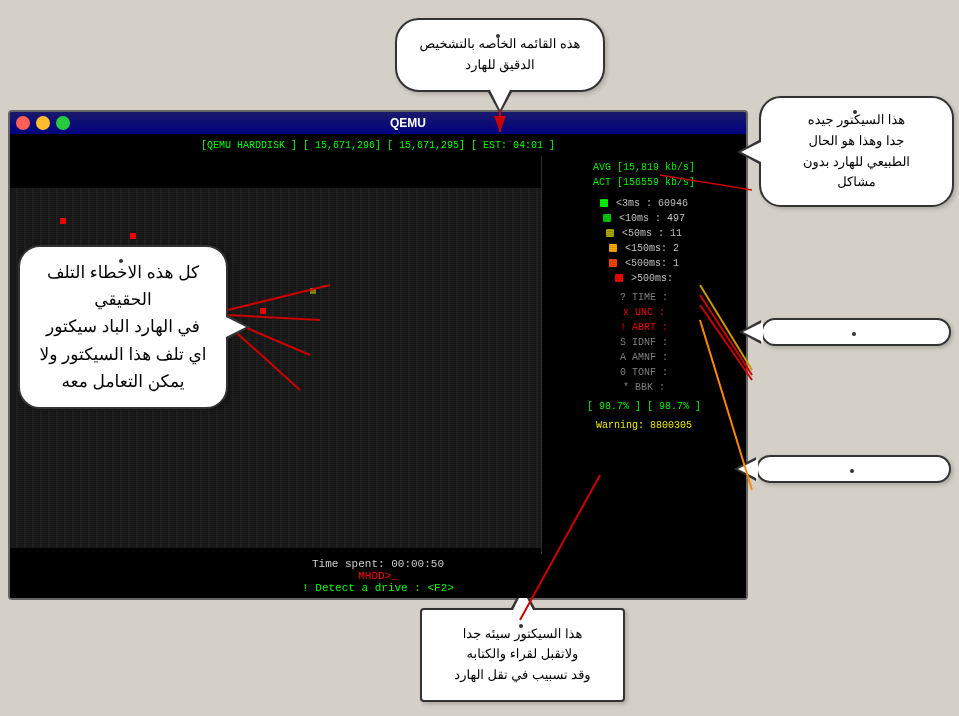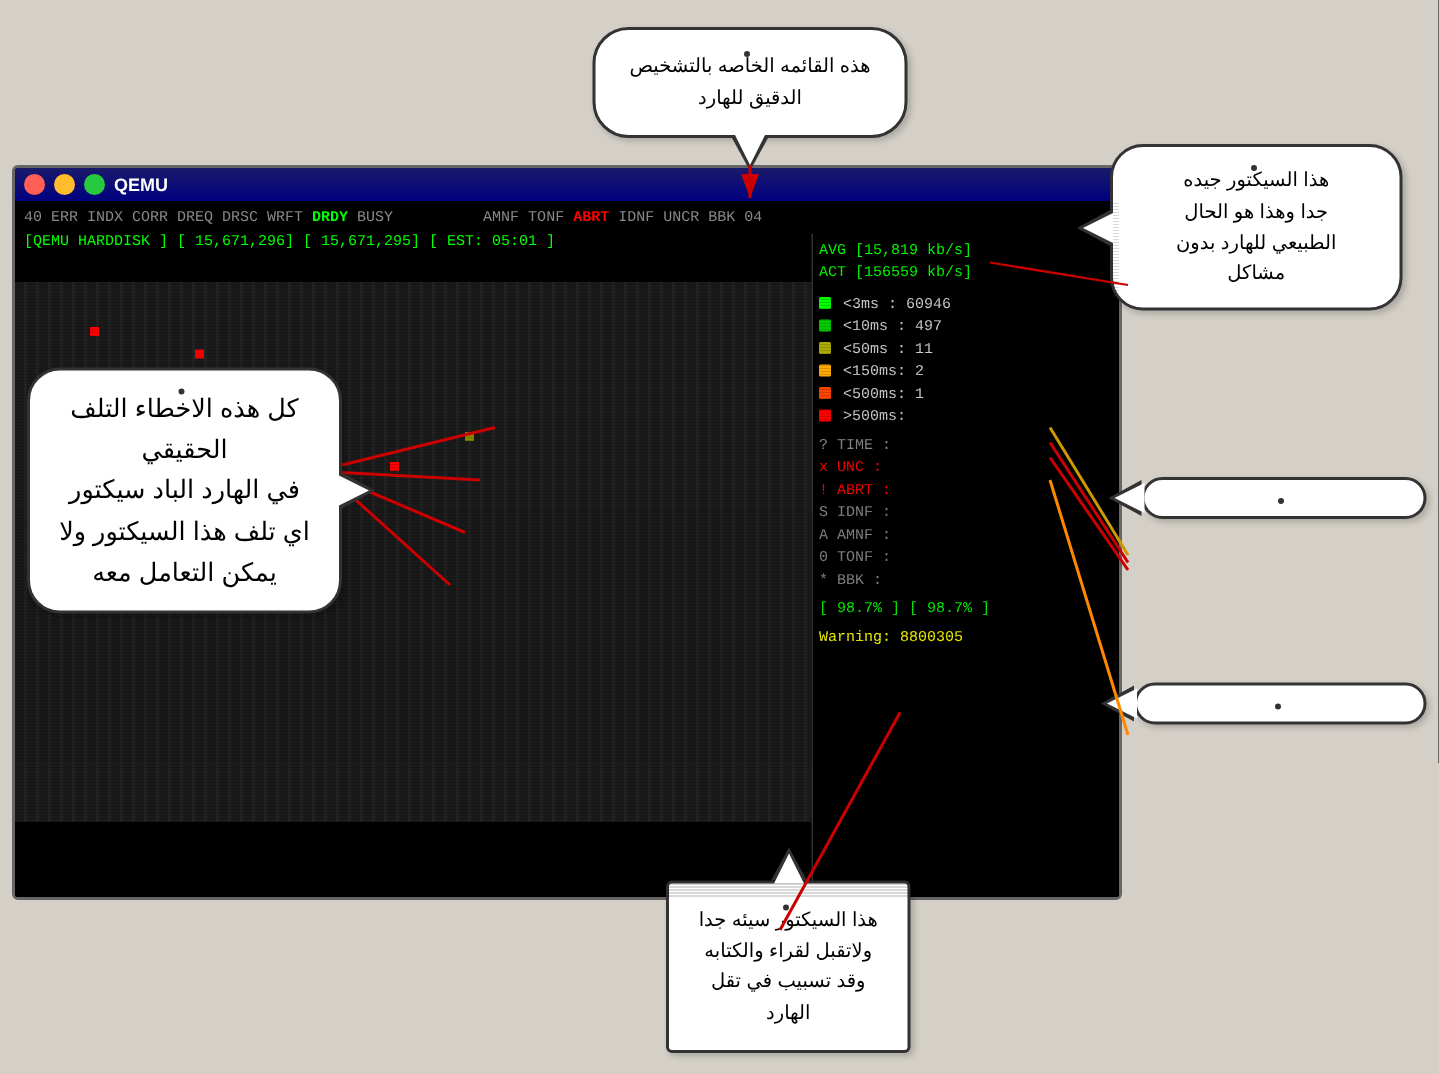--- a/index.html
+++ b/index.html
@@ -16,20 +16,21 @@
     .window {
       position: absolute;
       left: 8px;
       top: 110px;
       width: 740px;
       height: 490px;
       background: #000;
       border: 2px solid #666;
       border-radius: 4px;
       overflow: hidden;
+      text-align: center;
     }
 
     .title-bar {
       background: linear-gradient(to bottom, #1a1a6b, #000080);
       height: 22px;
       display: flex;
       align-items: center;
       padding: 0 6px;
       gap: 6px;
     }
@@ -192,25 +193,22 @@
   <div class="title-bar">
     <span class="title-btn btn-red"></span>
     <span class="title-btn btn-yellow"></span>
     <span class="title-btn btn-green"></span>
     <span class="title-bar-text">QEMU</span>
   </div>
 
   <div class="terminal">
     <div class="scanlines"></div>
 
-    <div style="color:#888; font-family:'Courier New',monospace; font-size:10px; line-height:16px; white-space:nowrap; position:relative; z-index:2;">
-      <span>40 ERR INDX </span><span style="color:#888;">CORR</span><span> DREQ DRSC WRFT </span><span style="color:#00ff00; font-weight:bold;">DRDY</span><span> BUSY&nbsp;&nbsp;&nbsp;&nbsp;&nbsp;&nbsp;&nbsp;&nbsp;&nbsp; AMNF TONF </span><span style="color:#ff0000; font-weight:bold;">ABRT</span><span> IDNF UNCR BBK 04</span>
-    </div>
     <div style="color:#00ff00; font-family:'Courier New',monospace; font-size:10px; line-height:16px; white-space:nowrap; position:relative; z-index:2;">
-      <span>[QEMU HARDDISK        ]  [     15,671,296]  [     15,671,295]  [  EST:      05:01  ]</span>
+      <span>[QEMU HARDDISK        ]  [     15,671,296]  [     15,671,295]  [  EST:      04:01  ]</span>
     </div>
 
     <div style="position:absolute; left:0; top:54px; width:535px; height:360px; background:#111; overflow:hidden; z-index:0;">
 
       <div style="width:100%; height:100%; background: repeating-linear-gradient(90deg, #1a1a1a 0px, #1a1a1a 6px, #222 6px, #222 8px);
                   position:relative;">
 
         <div style="position:absolute; top:30px; left:50px; width:6px; height:6px; background:#ff0000;"></div>
         <div style="position:absolute; top:45px; left:120px; width:6px; height:6px; background:#ff0000;"></div>
         <div style="position:absolute; top:60px; left:80px; width:6px; height:6px; background:#ff4400;"></div>
@@ -260,34 +258,39 @@
       <div class="rp-line" style="color:#888;">* BBK   :</div>
       <div style="height:4px;"></div>
       <div class="rp-line" style="color:#00ff00;">
         <span>[ 98.7% ]</span>
         <span> </span>
         <span>[ 98.7% ]</span>
       </div>
       <div class="rp-line" style="color:#ffff00; margin-top:4px;">Warning: 8800305</div>
     </div>
 
+    <div style="position:absolute; bottom:0; left:0; right:0; background:#000; padding:4px 6px; z-index:3; font-family:'Courier New',monospace; font-size:11px;">
+      <div style="color:#ccc;">Time spent: 00:00:50</div>
+      <div style="color:#ff0000;">MHDD&gt;_</div>
+      <div style="color:#00ff00;">! Detect a drive : &lt;F2&gt;</div>
+    </div>
   </div>
 </div>
 
 <div class="bubble bubble-top" style="top:18px; left:395px; width:210px; padding:14px 16px; border-radius:24px; box-shadow: 2px 2px 4px rgba(0,0,0,0.2);">
   <span style="white-space:pre-line; font-size:13px; direction:rtl; display:block;">هذه القائمه الخاصه بالتشخيص
 الدقيق للهارد</span>
 
   <div style="position:absolute; bottom:-20px; left:50%; transform:translateX(-50%); width:0; height:0;
               border-left:10px solid transparent; border-right:10px solid transparent; border-top:20px solid white; z-index:2;"></div>
   <div style="position:absolute; bottom:-24px; left:50%; transform:translateX(-50%); width:0; height:0;
               border-left:12px solid transparent; border-right:12px solid transparent; border-top:22px solid #333; z-index:1;"></div>
 </div>
 
-<div class="bubble bubble-right-top" style="top:96px; right:24px; width:195px; padding:12px 14px; border-radius:22px; box-shadow:2px 2px 4px rgba(0,0,0,0.2);">
+<div class="bubble bubble-right-top" style="top:96px; right:5px; width:195px; padding:12px 14px; border-radius:22px; box-shadow:2px 2px 4px rgba(0,0,0,0.2);">
   <span style="white-space:pre-line; font-size:13px; direction:rtl; display:block;">هذا السيكتور جيده
 جدا وهذا هو الحال
 الطبيعي للهارد بدون
 مشاكل</span>
   <div style="position:absolute; left:-20px; top:50%; transform:translateY(-50%); width:0; height:0;
               border-top:10px solid transparent; border-bottom:10px solid transparent; border-right:20px solid white; z-index:2;"></div>
   <div style="position:absolute; left:-24px; top:50%; transform:translateY(-50%); width:0; height:0;
               border-top:12px solid transparent; border-bottom:12px solid transparent; border-right:22px solid #333; z-index:1;"></div>
 </div>
 
@@ -309,21 +312,21 @@
               border-top:12px solid transparent; border-bottom:12px solid transparent; border-right:22px solid #333; z-index:1;"></div>
 </div>
 
 <div class="bubble bubble-right-lower" style="top:455px; right:8px; width:195px; padding:12px 14px; border-radius:22px; box-shadow:2px 2px 4px rgba(0,0,0,0.2);">
   <div style="position:absolute; left:-20px; top:50%; transform:translateY(-50%); width:0; height:0;
               border-top:10px solid transparent; border-bottom:10px solid transparent; border-right:20px solid white; z-index:2;"></div>
   <div style="position:absolute; left:-24px; top:50%; transform:translateY(-50%); width:0; height:0;
               border-top:12px solid transparent; border-bottom:12px solid transparent; border-right:22px solid #333; z-index:1;"></div>
 </div>
 
-<div class="bubble bubble-bottom" style="bottom:14px; left:444px; width:163px; padding:14px 16px; border-radius:4px; box-shadow:2px 2px 4px rgba(0,0,0,0.2);">
+<div class="bubble bubble-bottom" style="bottom:14px; left:420px; width:205px; padding:14px 16px; border-radius:4px; box-shadow:2px 2px 4px rgba(0,0,0,0.2);">
   <span style="white-space:pre-line; font-size:13px; direction:rtl; display:block;">هذا السيكتور سيئه جدا
 ولاتقبل لقراء والكتابه
 وقد تسبيب في تقل الهارد</span>
   <div style="position:absolute; top:-20px; left:50%; transform:translateX(-50%); width:0; height:0;
               border-left:10px solid transparent; border-right:10px solid transparent; border-bottom:20px solid white; z-index:2;"></div>
   <div style="position:absolute; top:-24px; left:50%; transform:translateX(-50%); width:0; height:0;
               border-left:12px solid transparent; border-right:12px solid transparent; border-bottom:22px solid #333; z-index:1;"></div>
 </div>
 
 <svg class="arrows-svg">

